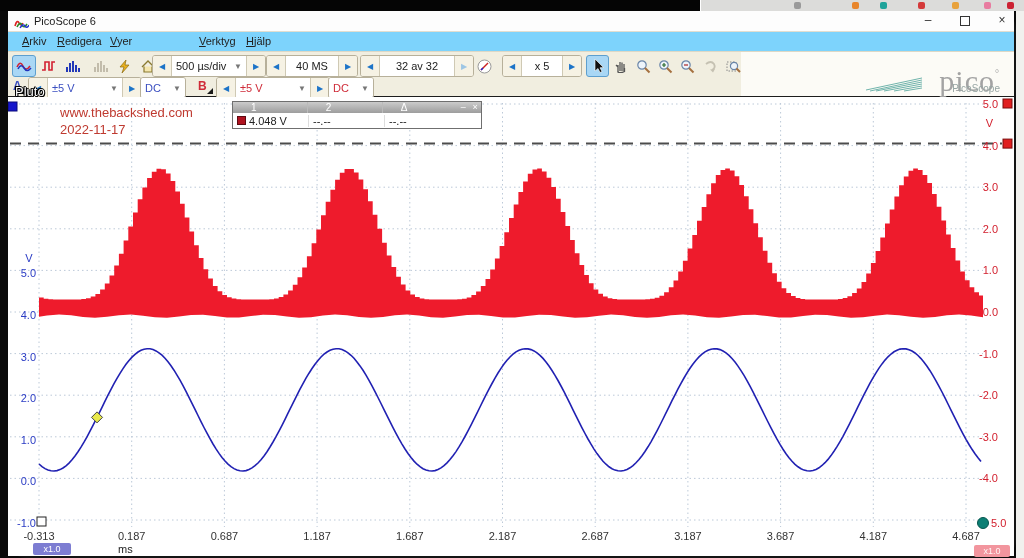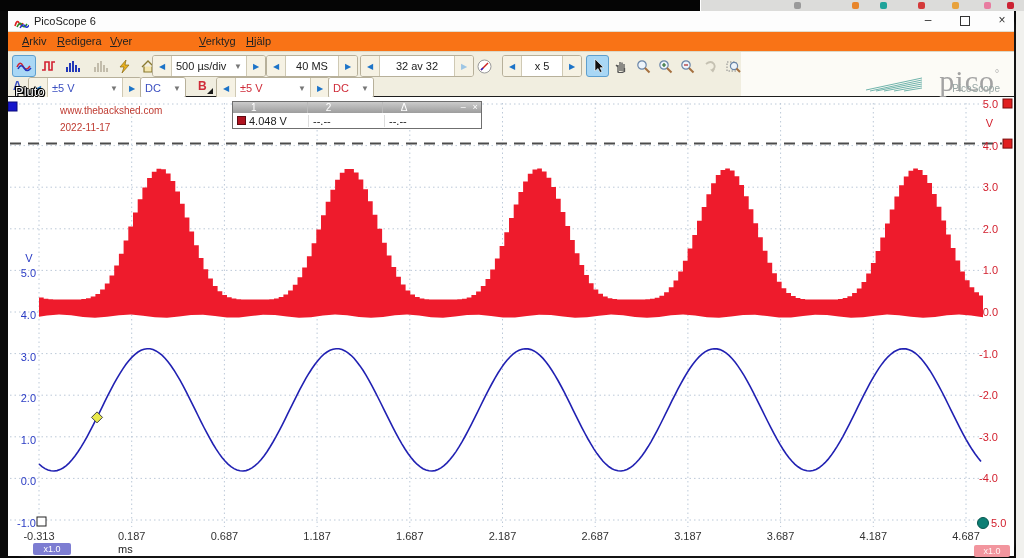--- a/index.html
+++ b/index.html
@@ -12,21 +12,21 @@
   .right-strip{position:absolute;left:1016px;top:11px;width:8px;height:547px;background:#f1f1ee;}
   
   .win{position:absolute;left:8px;top:11px;width:1006px;height:545px;background:#f1eee0;
        border-right:2px solid #141414;border-bottom:2px solid #141414;box-sizing:content-box;border-radius:18px;}
   .titlebar{position:relative;height:20px;background:#fdfdfd;border-bottom:1px solid #e2ded0;}
   .title-icon{position:absolute;left:6px;top:4px;}
   .title-text{position:absolute;left:26px;top:4px;font-size:11px;color:#1a1a1a;}
   .win-btn{position:absolute;top:2px;width:26px;height:16px;text-align:center;font-size:12px;color:#333;line-height:15px;cursor:default;}
   .max-glyph{display:inline-block;width:8px;height:8px;border:1px solid #333;margin-top:3px;}
   
-  .menubar{position:relative;height:19px;background:#f97316;border-bottom:1px solid #ddd8c6;font-size:11px;color:#222;}
+  .menubar{position:relative;height:19px;background:#7dd3fc;border-bottom:1px solid #ddd8c6;font-size:11px;color:#222;}
   .menu-item{position:absolute;top:3px;padding:0 4px;}
   
   .toolbar{position:relative;height:47px;background:#f1eee0;border-bottom:3px solid #1d1d1d;box-sizing:border-box;}
   .logo-panel{position:absolute;left:733px;top:0;width:273px;height:44px;background:#fcfbf6;}
   .logo-brand{position:absolute;right:14px;top:2px;font-family:"Liberation Serif",serif;font-size:30px;color:#a3a3a3;letter-spacing:1px;line-height:39px;}
   .logo-deg{font-size:10px;vertical-align:14px;}
   .logo-sub{position:absolute;right:14px;top:31px;font-size:10px;color:#96a5a3;}
   .logo-fan{position:absolute;right:90px;top:24px;}
   .tb-btn{position:absolute;top:3px;width:22px;height:20px;border:1px solid transparent;border-radius:3px;
           display:flex;align-items:center;justify-content:center;}
@@ -44,21 +44,21 @@
   .chan-a{color:#3a4ec0;} .chan-b{color:#cf2b38;}
   .corner-tri{position:absolute;top:36px;width:0;height:0;border-left:6px solid transparent;border-bottom:6px solid #1a1a1a;}
   .tb-group.row2{top:25px;}
   .field-a{color:#3a4ec0;} .field-b{color:#cf2b38;}
   
   .chart{position:absolute;left:0;top:86px;width:1006px;height:459px;background:#ffffff;}
   .chart{top:86px;} 
   svg text{font-family:"Liberation Sans",sans-serif;font-size:11px;}
   .grid{stroke:#bcc9d8;stroke-width:1;stroke-dasharray:1.5,3;}
   .ruler{stroke:#4c4c4c;stroke-width:2;stroke-dasharray:11,7;}
-  .annot{position:absolute;left:52px;font-size:10px;color:#bf3a30;}
+  .annot{position:absolute;left:52px;font-size:13px;color:#bf3a30;}
   .meas{position:absolute;left:224px;top:4px;width:248px;border:1px solid #6f6f6f;background:#fff;font-size:10px;z-index:6;}
   .meas-head{display:flex;height:11px;background:linear-gradient(#cbcbcb,#9d9d9d);color:#fff;align-items:center;}
   .meas-head .col{width:76px;padding-left:18px;box-sizing:border-box;border-right:1px solid #bbb;}
   .meas-ctl{width:12px;text-align:center;font-size:9px;color:#fff;line-height:11px;}
   .meas-body{display:flex;height:15px;align-items:center;color:#222;font-size:11px;}
   .meas-body .col{width:76px;padding-left:4px;box-sizing:border-box;border-right:1px solid #ddd;display:flex;align-items:center;gap:3px;}
   .swatch{width:7px;height:7px;background:#b01320;border:1px solid #5e0a12;display:inline-block;}
   .badge{position:absolute;height:12px;border-radius:2px;font-size:9px;color:#fff;text-align:center;line-height:12px;}
   .badge-left{left:25px;top:446px;width:38px;background:#7d7dd2;}
   .badge-right{left:966px;top:448px;width:36px;background:#f2959e;color:#fff5f5;}

